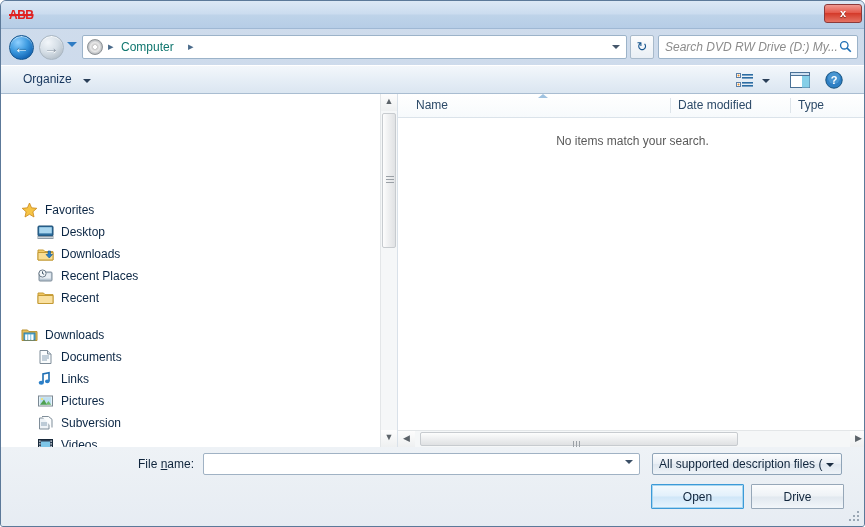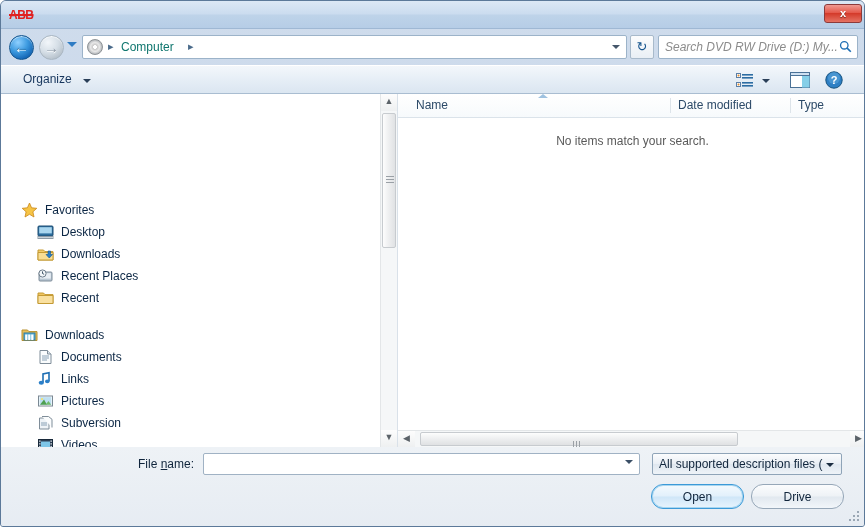--- a/index.html
+++ b/index.html
@@ -348,21 +348,21 @@
   .filter-caret {
     position: absolute; right: 7px; top: 9px;
     width: 0; height: 0;
     border-left: 4px solid transparent;
     border-right: 4px solid transparent;
     border-top: 4px solid #1a2c40;
   }
   .btn {
     position: absolute; top: 483px;
     width: 93px; height: 25px;
-    border-radius: 12px;
+    border-radius: 1px;
     font-family: "Liberation Sans", sans-serif;
     font-size: 12px;
     color: #10253c;
     cursor: pointer;
   }
   .btn.open {
     left: 650px;
     background: linear-gradient(to bottom, #f4fafe 0%, #e2f0fb 48%, #cfe6f8 52%, #e8f4fd 100%);
     border: 1px solid #3c9ad8;
     box-shadow: 0 0 0 1px #a8d6f0 inset;

